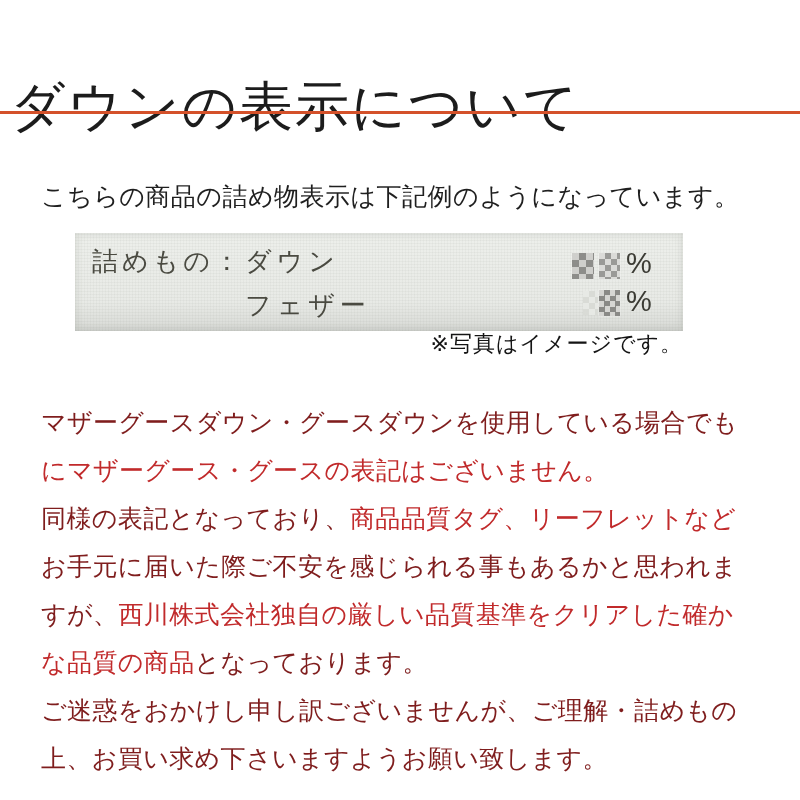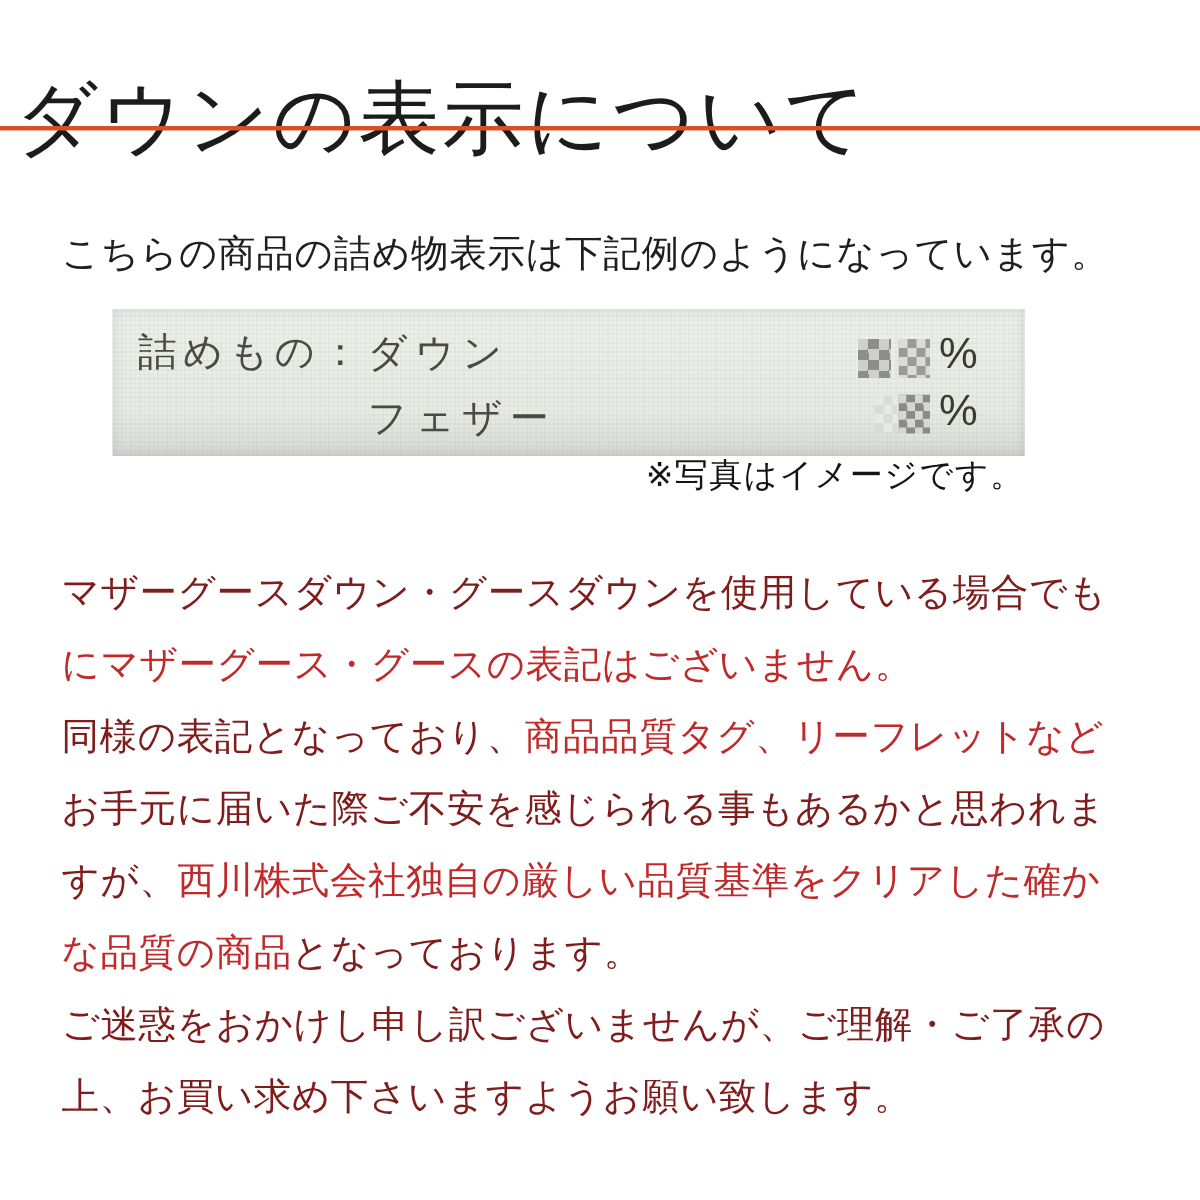--- a/index.html
+++ b/index.html
@@ -1,18 +1,18 @@
 <!DOCTYPE html>
 <html><head>
 <meta charset="utf-8">
 <style>
   html,body{margin:0;padding:0;background:#ffffff;}
   .page{
     position:relative;width:800px;height:756px;background:#ffffff;overflow:hidden;
-    font-family:"Liberation Sans","DejaVu Sans",sans-serif;color:#1f1f1f;
+    font-family:"Liberation Sans","DejaVu Sans",sans-serif;color:#1f1f1f;margin-top:27px;
   }
   .page-title{
     position:absolute;left:10px;top:12px;width:780px;
     font-size:54px;line-height:62px;font-weight:500;letter-spacing:2px;color:#1c1c1c;
     white-space:nowrap;
   }
   .title-divider{
     position:absolute;left:0;top:84px;width:800px;height:3px;background:#d4512a;
   }
   .intro-text{
@@ -30,21 +30,21 @@
     box-shadow: inset 0 0 8px rgba(90,95,85,0.18);
   }
   .label-field{
     position:absolute;left:17px;top:11px;
     font-size:26px;line-height:34px;letter-spacing:4px;color:#4a4a41;white-space:nowrap;text-align:center;
   }
   .label-material{
     position:absolute;left:170px;
     font-size:26px;line-height:34px;letter-spacing:5px;color:#4a4a41;white-space:nowrap;
   }
-  .label-material.row1{top:12px;}
+  .label-material.row1{top:12px;font-family:Liberation Serif, serif;}
   .label-material.row2{top:55px;}
   .mosaic{
     position:absolute;
     background:repeating-conic-gradient(#8d8d8a 0% 25%, #cfcfcc 0% 50%);
     background-size:14px 14px;
     box-shadow:0 0 2px rgba(255,255,255,0.6);
   }
   .mosaic.m1a{left:497px;top:20px;width:22px;height:26px;}
   .mosaic.m1b{left:524px;top:20px;width:21px;height:26px;
     background:repeating-conic-gradient(#9a9a97 0% 25%, #dbdbd8 0% 50%);background-size:12px 12px;}
@@ -113,20 +113,20 @@
     <div class="body-line">
       <span class="seg black">お手元に届いた際ご不安を感じられる事もあるかと思われま</span>
     </div>
     <div class="body-line">
       <span class="seg black">すが、</span><span class="seg red">西川株式会社独自の厳しい品質基準をクリアした確か</span>
     </div>
     <div class="body-line">
       <span class="seg red">な品質の商品</span><span class="seg black">となっております。</span>
     </div>
     <div class="body-line">
-      <span class="seg black">ご迷惑をおかけし申し訳ございませんが、ご理解・ご了承の</span>
+      <span class="seg black">ご迷惑をおかけし申し訳ございませんが、ご理解・詰めもの</span>
     </div>
     <div class="body-line">
       <span class="seg black">上、お買い求め下さいますようお願い致します。</span>
     </div>
   </div>
 
 </div>
 
 </body></html>

